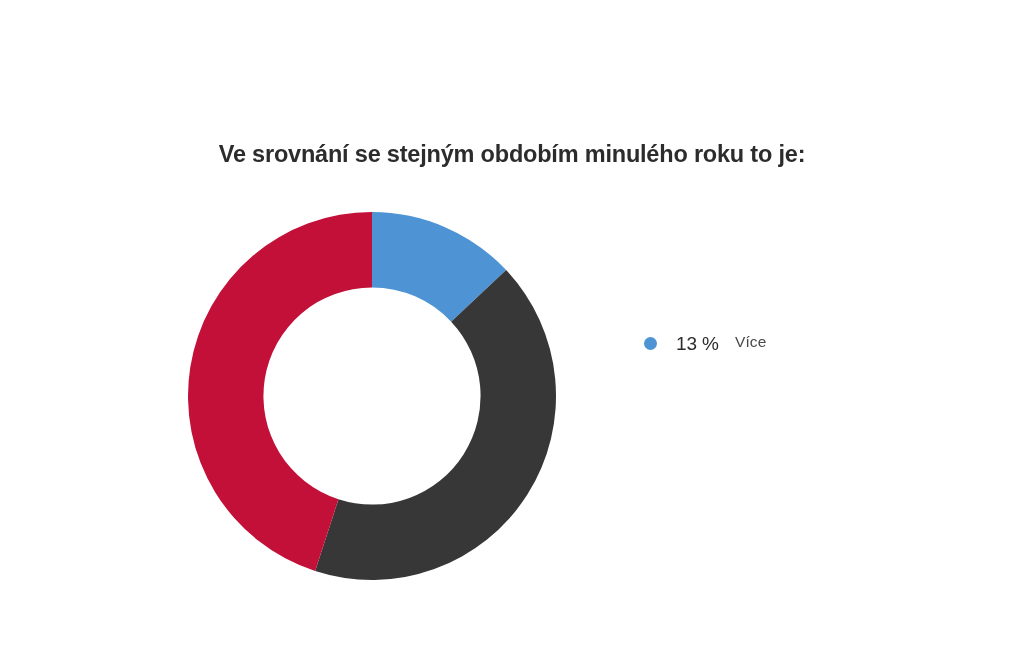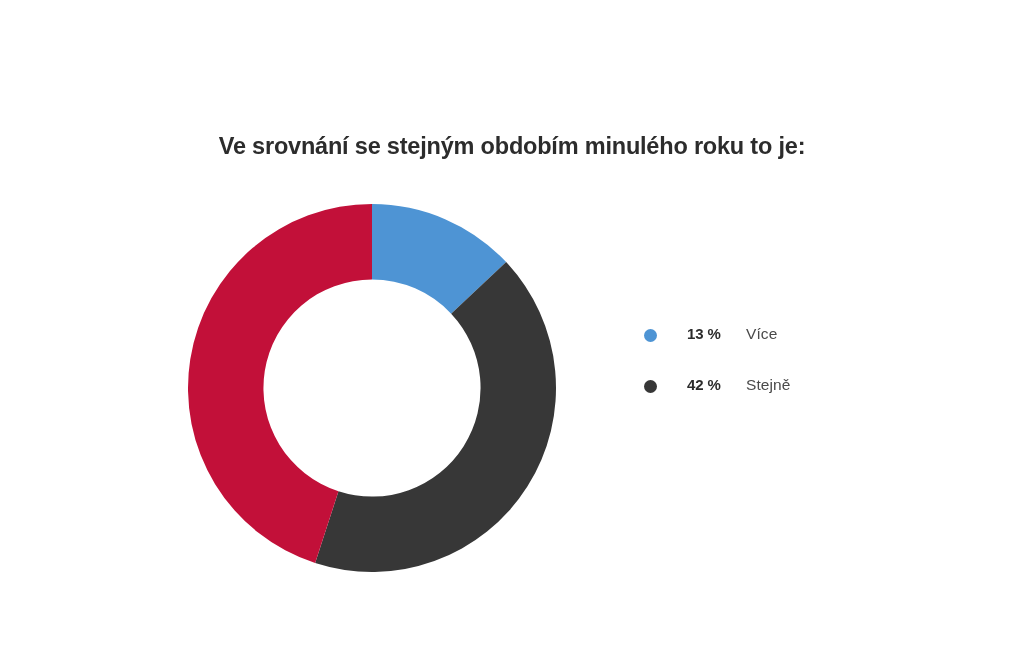--- a/index.html
+++ b/index.html
@@ -10,21 +10,21 @@
     width: 1024px;
     height: 661px;
     background: #ffffff;
     font-family: "Liberation Sans", "DejaVu Sans", sans-serif;
     overflow: hidden;
     position: relative;
   }
   #figure {
     position: absolute;
     left: 0;
-    top: 0;
+    top: 8px;
     width: 1024px;
     height: 634px;
   }
   
   #chart-title {
     position: absolute;
     left: 0;
     top: 131px;
     width: 1024px;
     text-align: center;
@@ -62,23 +62,23 @@
     align-items: flex-start;
   }
   .legend-swatch {
     width: 13px;
     height: 13px;
     border-radius: 50%;
     margin-top: 4px;
     flex: 0 0 auto;
   }
   .legend-value {
-    margin-left: 30px;
-    font-size: 15px;
-    font-weight: 700;
+    margin-left: 19px;
+    font-size: 19px;
+    font-weight: 400;
     color: #2c2c2c;
     letter-spacing: -0.1px;
     white-space: nowrap;
     flex: 0 0 auto;
     min-width: 48px;
   }
   .legend-label {
     margin-left: 11px;
     font-size: 15.5px;
     font-weight: 400;
@@ -109,20 +109,15 @@
         </g>
     </svg>
   </div>
 
   <div id="legend">
       <div class="legend-row">
         <span class="legend-swatch" style="background: rgb(78, 148, 212);"></span>
         <span class="legend-value">13 %</span>
         <span class="legend-label">Více</span>
       </div>
-      <div class="legend-row">
-        <span class="legend-swatch" style="background: rgb(55, 55, 55);"></span>
-        <span class="legend-value">42 %</span>
-        <span class="legend-label">Stejně</span>
-      </div>
     </div>
 
 </div>
 
 </body></html>

